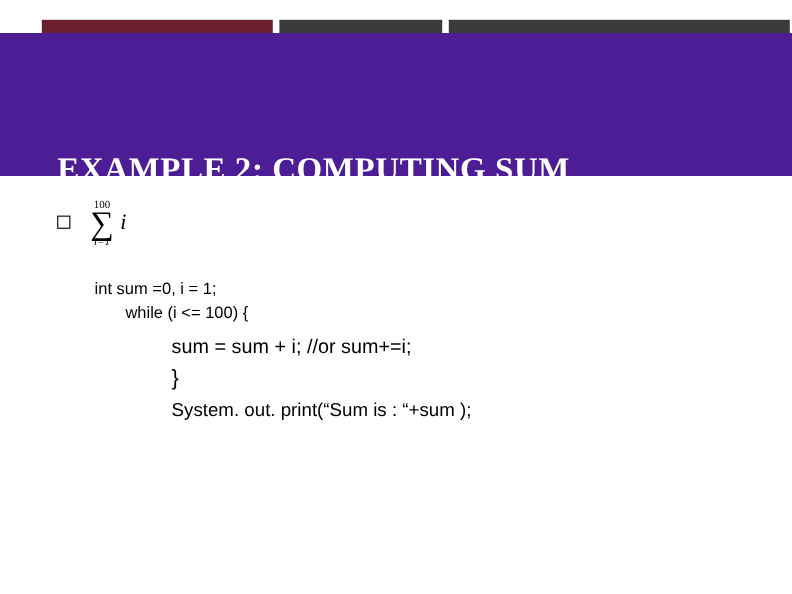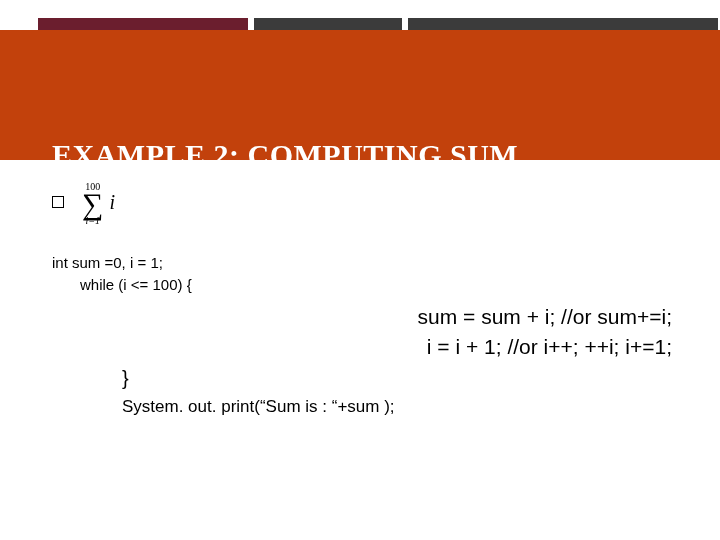--- a/index.html
+++ b/index.html
@@ -10,21 +10,21 @@
     font-family: Arial, Helvetica, sans-serif;
     overflow: hidden;
     position: relative;
   }
   .header-band {
     position: absolute;
     top: 30px;
     left: 0;
     width: 720px;
     height: 130px;
-    background: #c2410c;
+    background: #4c1d95;
   }
   .small-bar {
     position: absolute;
     top: 18px;
     height: 12px;
   }
   .bar-left {
     left: 38px;
     width: 210px;
     background: #6b1e2e;
@@ -90,34 +90,35 @@
     align-items: center;
   }
   .sigma-var {
     font-family: "Times New Roman", serif;
     font-style: italic;
     font-size: 20px;
     margin-left: 2px;
   }
   .codeblock {
     margin-top: 28px;
+    margin-left: 34px;
     font-size: 15px;
     line-height: 1.45;
   }
   .decl {
     color: #000;
     font-size: 15px;
   }
   .inner {
     margin-left: 70px;
     margin-top: 6px;
     font-size: 20px;
     font-family: Arial, sans-serif;
   }
-  .inner .l1, .inner .l2 { font-size: 21px; text-align: right; }
+  .inner .l1, .inner .l2 { font-size: 18px; }
   .inner .l3 { font-size: 20px; margin-top: 2px; }
   .inner .l4 {
     font-family: Liberation Sans, sans-serif;
     font-size: 17px;
     margin-top: 2px;
   }
 </style>
 </head>
 <body>
 
@@ -141,19 +142,18 @@
       </span>
       <span class="sigma-var">i</span>
     </span>
   </div>
 
   <div class="codeblock">
     <div class="decl">int sum =0, i = 1;</div>
     <div class="decl" style="margin-left:28px">while (i &lt;= 100) {</div>
     <div class="inner">
       <div class="l1">sum = sum + i;   //or sum+=i;</div>
-      <div class="l2">i = i + 1;   //or i++;   ++i;   i+=1;</div>
       <div class="l3">}</div>
       <div class="l4">System. out. print(“Sum is : “+sum );</div>
     </div>
   </div>
 
 </div>
 
 </body></html>

